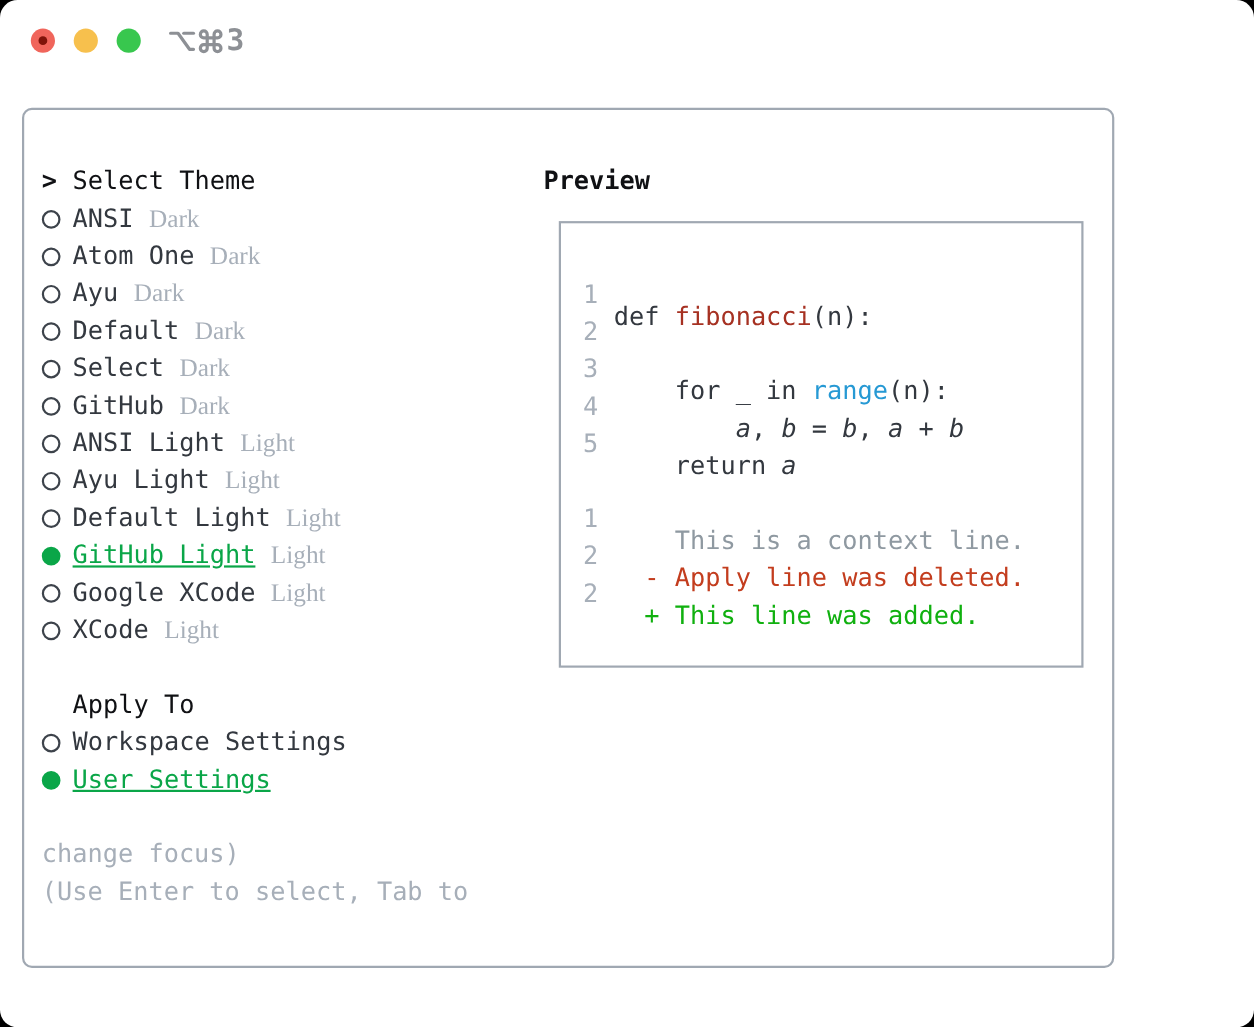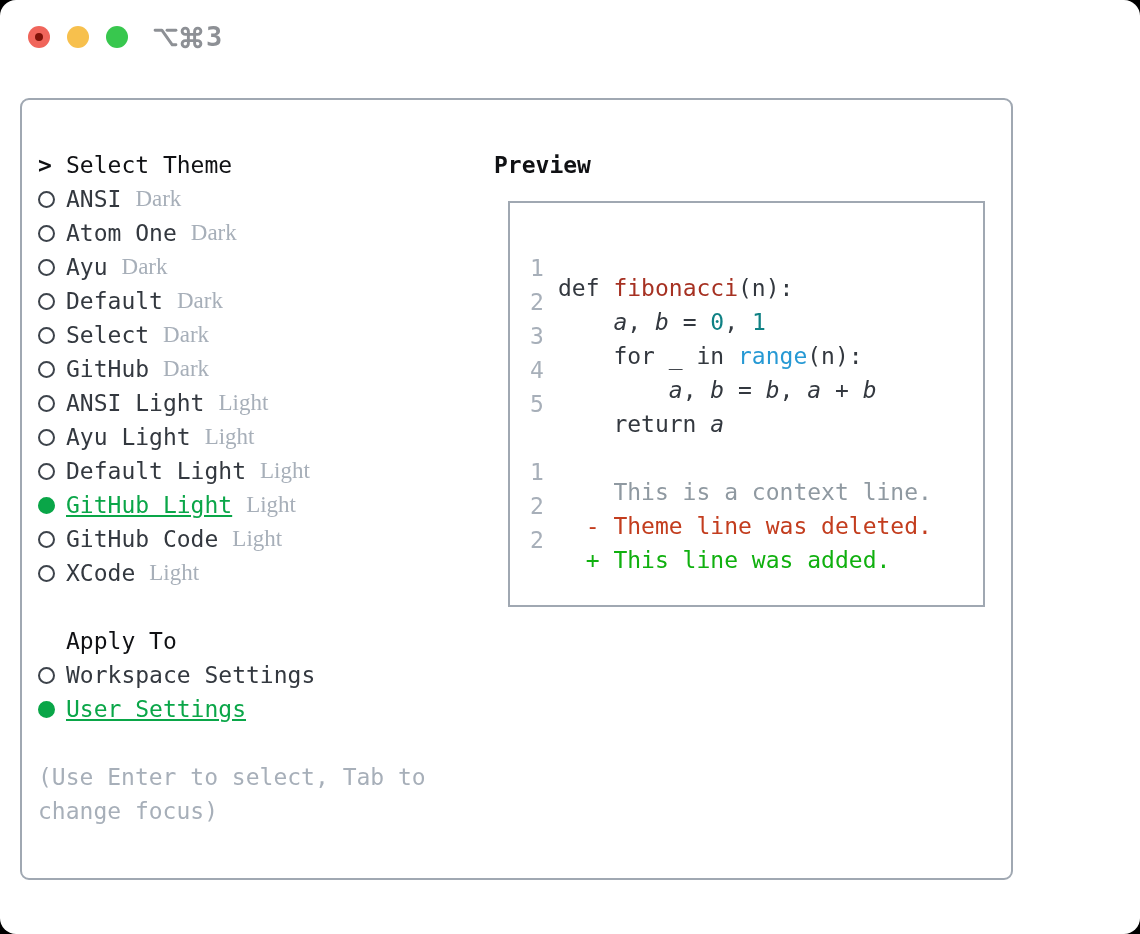--- a/index.html
+++ b/index.html
@@ -89,45 +89,45 @@
       <div class="row"><span class="bcell"><span class="dot"></span></span><span class="nm">ANSI</span><span class="variant">Dark</span></div>
       <div class="row"><span class="bcell"><span class="dot"></span></span><span class="nm">Atom One</span><span class="variant">Dark</span></div>
       <div class="row"><span class="bcell"><span class="dot"></span></span><span class="nm">Ayu</span><span class="variant">Dark</span></div>
       <div class="row"><span class="bcell"><span class="dot"></span></span><span class="nm">Default</span><span class="variant">Dark</span></div>
       <div class="row"><span class="bcell"><span class="dot"></span></span><span class="nm">Select</span><span class="variant">Dark</span></div>
       <div class="row"><span class="bcell"><span class="dot"></span></span><span class="nm">GitHub</span><span class="variant">Dark</span></div>
       <div class="row"><span class="bcell"><span class="dot"></span></span><span class="nm">ANSI Light</span><span class="variant">Light</span></div>
       <div class="row"><span class="bcell"><span class="dot"></span></span><span class="nm">Ayu Light</span><span class="variant">Light</span></div>
       <div class="row"><span class="bcell"><span class="dot"></span></span><span class="nm">Default Light</span><span class="variant">Light</span></div>
       <div class="row"><span class="bcell"><span class="dot sel"></span></span><span class="nm green">GitHub Light</span><span class="variant">Light</span></div>
-      <div class="row"><span class="bcell"><span class="dot"></span></span><span class="nm">GitHub Code</span><span class="variant">Light</span></div>
+      <div class="row"><span class="bcell"><span class="dot"></span></span><span class="nm">Google XCode</span><span class="variant">Light</span></div>
       <div class="row"><span class="bcell"><span class="dot"></span></span><span class="nm">XCode</span><span class="variant">Light</span></div>
     </div>
   <div class="gap34"></div>
   <div class="row">
     <span class="bcell"></span>
     <span class="subhdr">Apply To</span>
   </div>
   <div>
       <div class="row"><span class="bcell"><span class="dot"></span></span><span class="nm">Workspace Settings</span></div>
       <div class="row"><span class="bcell"><span class="dot sel"></span></span><span class="nm green">User Settings</span></div>
     </div>
   <div class="gap34"></div>
+  <div class="hintline">change focus)</div>
   <div class="hintline">(Use Enter to select, Tab to</div>
-  <div class="hintline">change focus)</div>
 </div>
 
 <div class="preview-label">Preview</div>
 <div class="pbox">
   <div>
       <div class="pline"><span class="ln">1</span><span class="pcode"><span class="tk-text">def </span><span class="tk-func">fibonacci</span><span class="tk-text">(n):</span></span></div>
-      <div class="pline"><span class="ln">2</span><span class="pcode"><span class="tk-text">    </span><span class="tk-var">a</span><span class="tk-text">, </span><span class="tk-var">b</span><span class="tk-text"> = </span><span class="tk-num">0</span><span class="tk-text">, </span><span class="tk-num">1</span></span></div>
+      <div class="pline"><span class="ln">2</span></div>
       <div class="pline"><span class="ln">3</span><span class="pcode"><span class="tk-text">    for _ in </span><span class="tk-builtin">range</span><span class="tk-text">(n):</span></span></div>
       <div class="pline"><span class="ln">4</span><span class="pcode"><span class="tk-text">        </span><span class="tk-var">a</span><span class="tk-text">, </span><span class="tk-var">b</span><span class="tk-text"> = </span><span class="tk-var">b</span><span class="tk-text">, </span><span class="tk-var">a</span><span class="tk-text"> + </span><span class="tk-var">b</span></span></div>
       <div class="pline"><span class="ln">5</span><span class="pcode"><span class="tk-text">    return </span><span class="tk-var">a</span></span></div>
     </div>
   <div class="pline"></div>
   <div>
       <div class="pline"><span class="ln">1</span><span class="pcode"><span class="tk-muted">    This is a context line.</span></span></div>
-      <div class="pline"><span class="ln">2</span><span class="pcode"><span class="tk-del">  - Theme line was deleted.</span></span></div>
+      <div class="pline"><span class="ln">2</span><span class="pcode"><span class="tk-del">  - Apply line was deleted.</span></span></div>
       <div class="pline"><span class="ln">2</span><span class="pcode"><span class="tk-add">  + This line was added.</span></span></div>
     </div>
 </div>
 
 </body></html>

